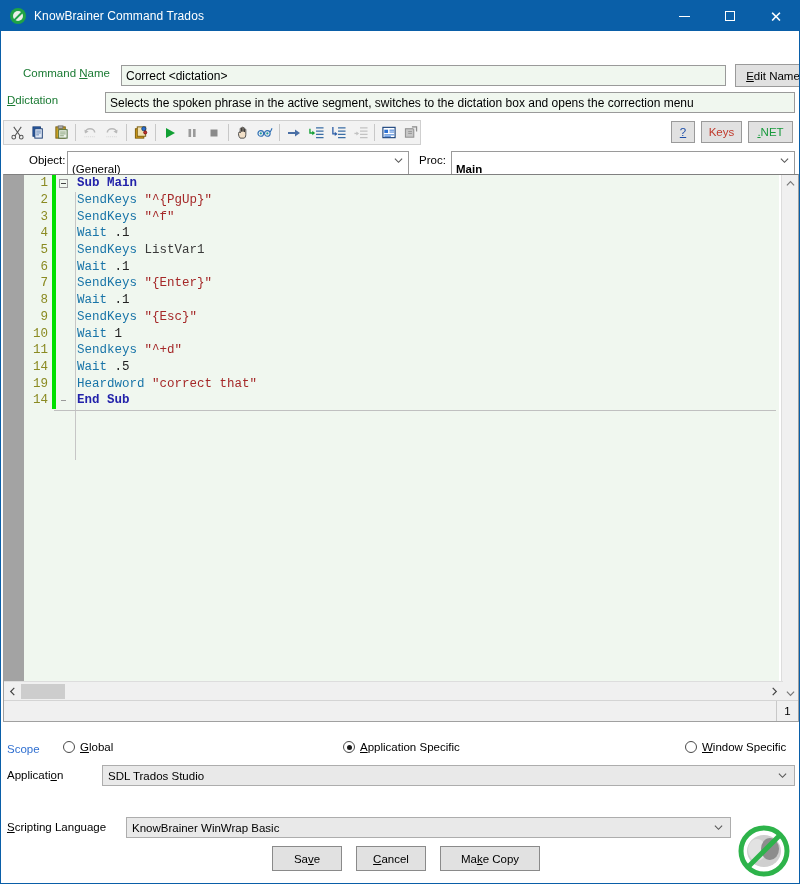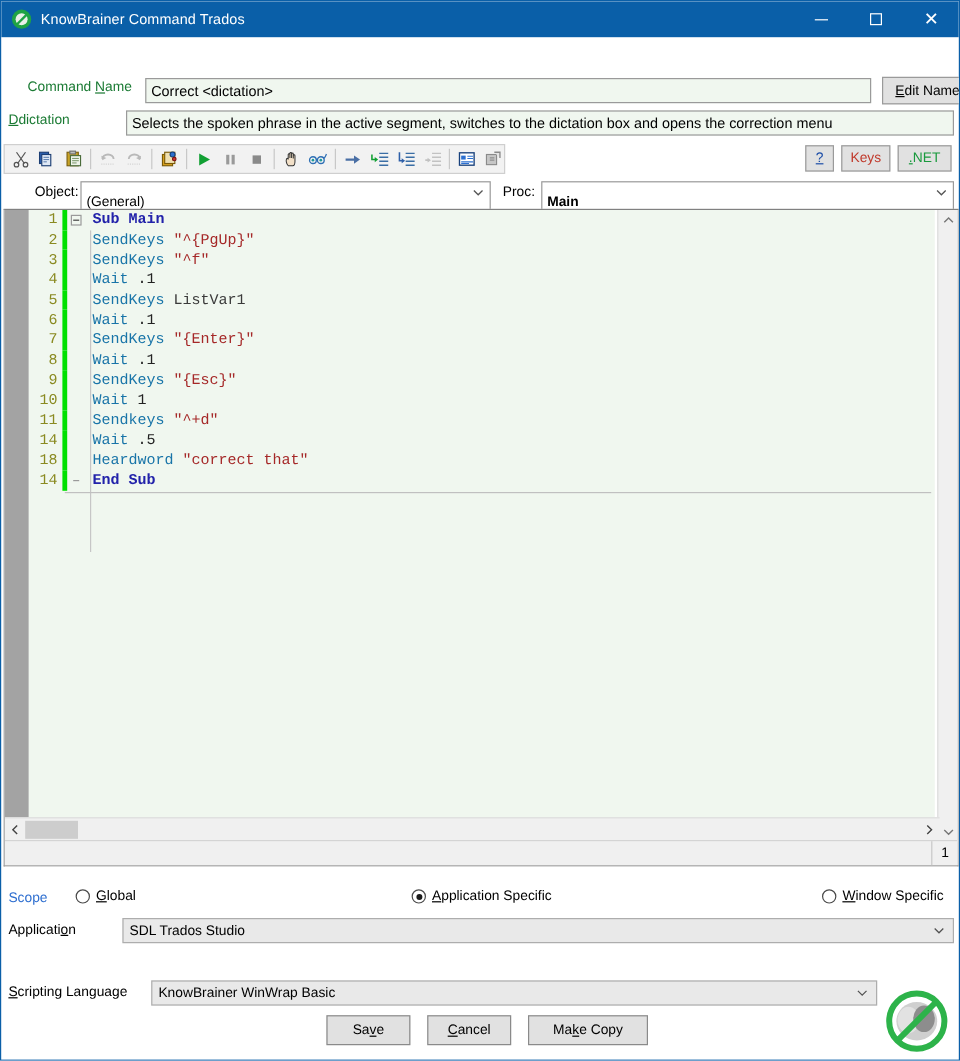--- a/index.html
+++ b/index.html
@@ -577,21 +577,21 @@
           <div class="code-line"><span class="ln">3</span><span class="modbar"></span><span class="foldcol"></span><span class="code-text"><span class="k">SendKeys </span><span class="s">"^f"</span></span></div>
           <div class="code-line"><span class="ln">4</span><span class="modbar"></span><span class="foldcol"></span><span class="code-text"><span class="k">Wait </span><span class="num">.1</span></span></div>
           <div class="code-line"><span class="ln">5</span><span class="modbar"></span><span class="foldcol"></span><span class="code-text"><span class="k">SendKeys </span><span class="id">ListVar1</span></span></div>
           <div class="code-line"><span class="ln">6</span><span class="modbar"></span><span class="foldcol"></span><span class="code-text"><span class="k">Wait </span><span class="num">.1</span></span></div>
           <div class="code-line"><span class="ln">7</span><span class="modbar"></span><span class="foldcol"></span><span class="code-text"><span class="k">SendKeys </span><span class="s">"{Enter}"</span></span></div>
           <div class="code-line"><span class="ln">8</span><span class="modbar"></span><span class="foldcol"></span><span class="code-text"><span class="k">Wait </span><span class="num">.1</span></span></div>
           <div class="code-line"><span class="ln">9</span><span class="modbar"></span><span class="foldcol"></span><span class="code-text"><span class="k">SendKeys </span><span class="s">"{Esc}"</span></span></div>
           <div class="code-line"><span class="ln">10</span><span class="modbar"></span><span class="foldcol"></span><span class="code-text"><span class="k">Wait </span><span class="num">1</span></span></div>
           <div class="code-line"><span class="ln">11</span><span class="modbar"></span><span class="foldcol"></span><span class="code-text"><span class="k">Sendkeys </span><span class="s">"^+d"</span></span></div>
           <div class="code-line"><span class="ln">14</span><span class="modbar"></span><span class="foldcol"></span><span class="code-text"><span class="k">Wait </span><span class="num">.5</span></span></div>
-          <div class="code-line"><span class="ln">18</span><span class="modbar"></span><span class="foldcol"></span><span class="code-text"><span class="k">Heardword </span><span class="s">"correct that"</span></span></div>
+          <div class="code-line"><span class="ln">19</span><span class="modbar"></span><span class="foldcol"></span><span class="code-text"><span class="k">Heardword </span><span class="s">"correct that"</span></span></div>
           <div class="code-line"><span class="ln">14</span><span class="modbar"></span><span class="foldcol"><span class="foldtick"></span></span><span class="code-text"><span class="kb">End Sub</span></span></div>
         </div>
       <div class="caretline" style="top:235px;left:30px;width:722px;"></div>
     </div>
     <div class="ed-vscroll">
       <div class="sb-arrow" style="top:0;left:0;">
         <svg width="9" height="9" viewBox="0 0 10 10">
             <path d="M1 7 L5 3 L9 7" stroke="#777" stroke-width="1.3" fill="none"></path>
           </svg>
       </div>

